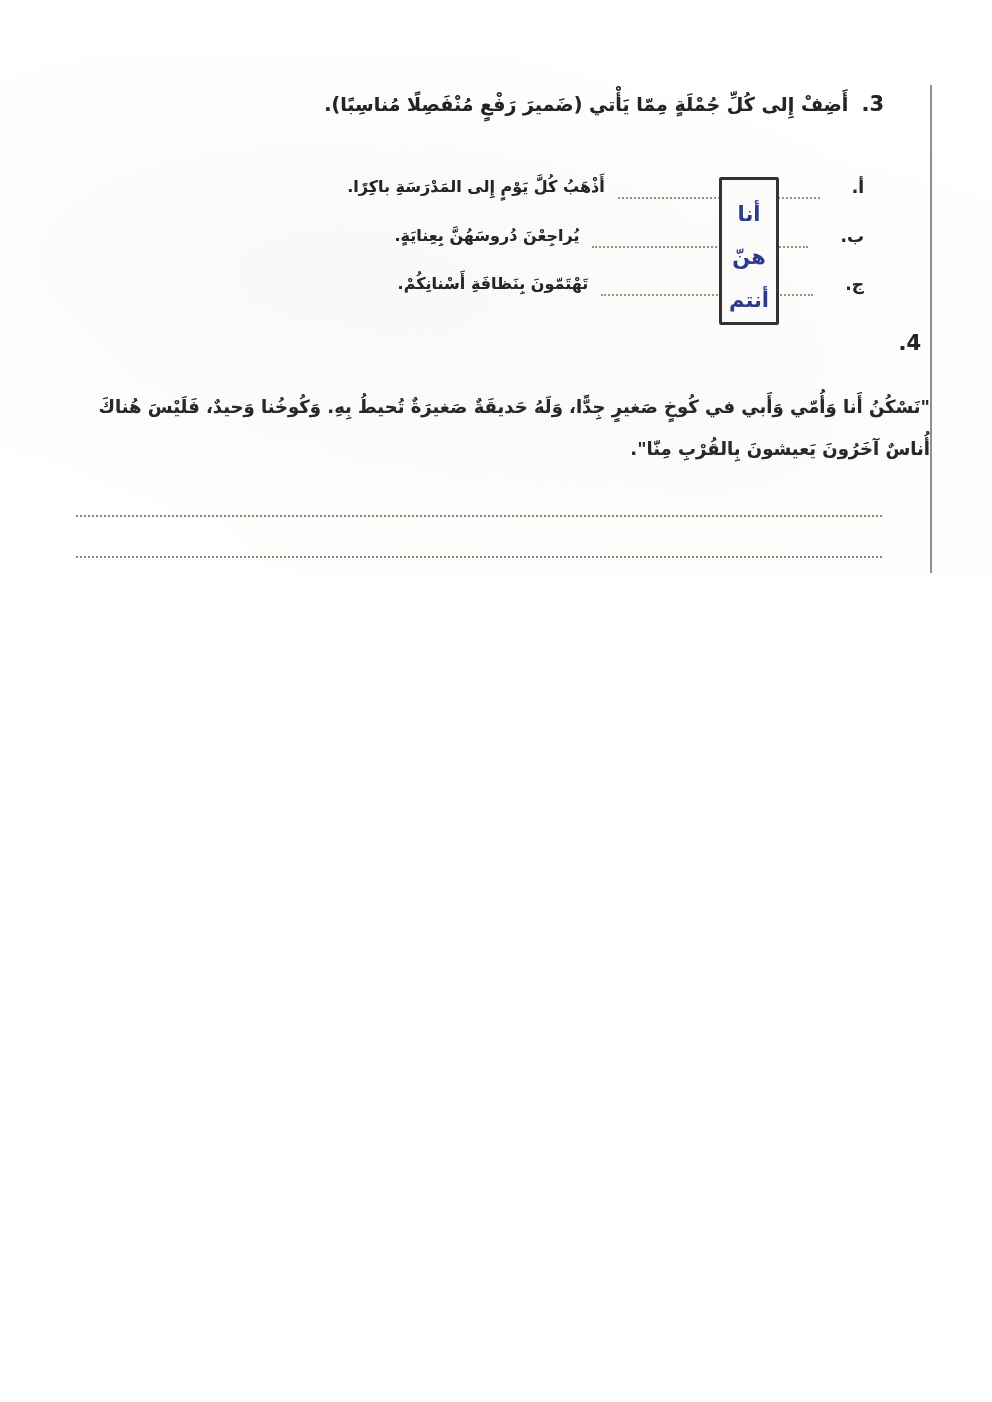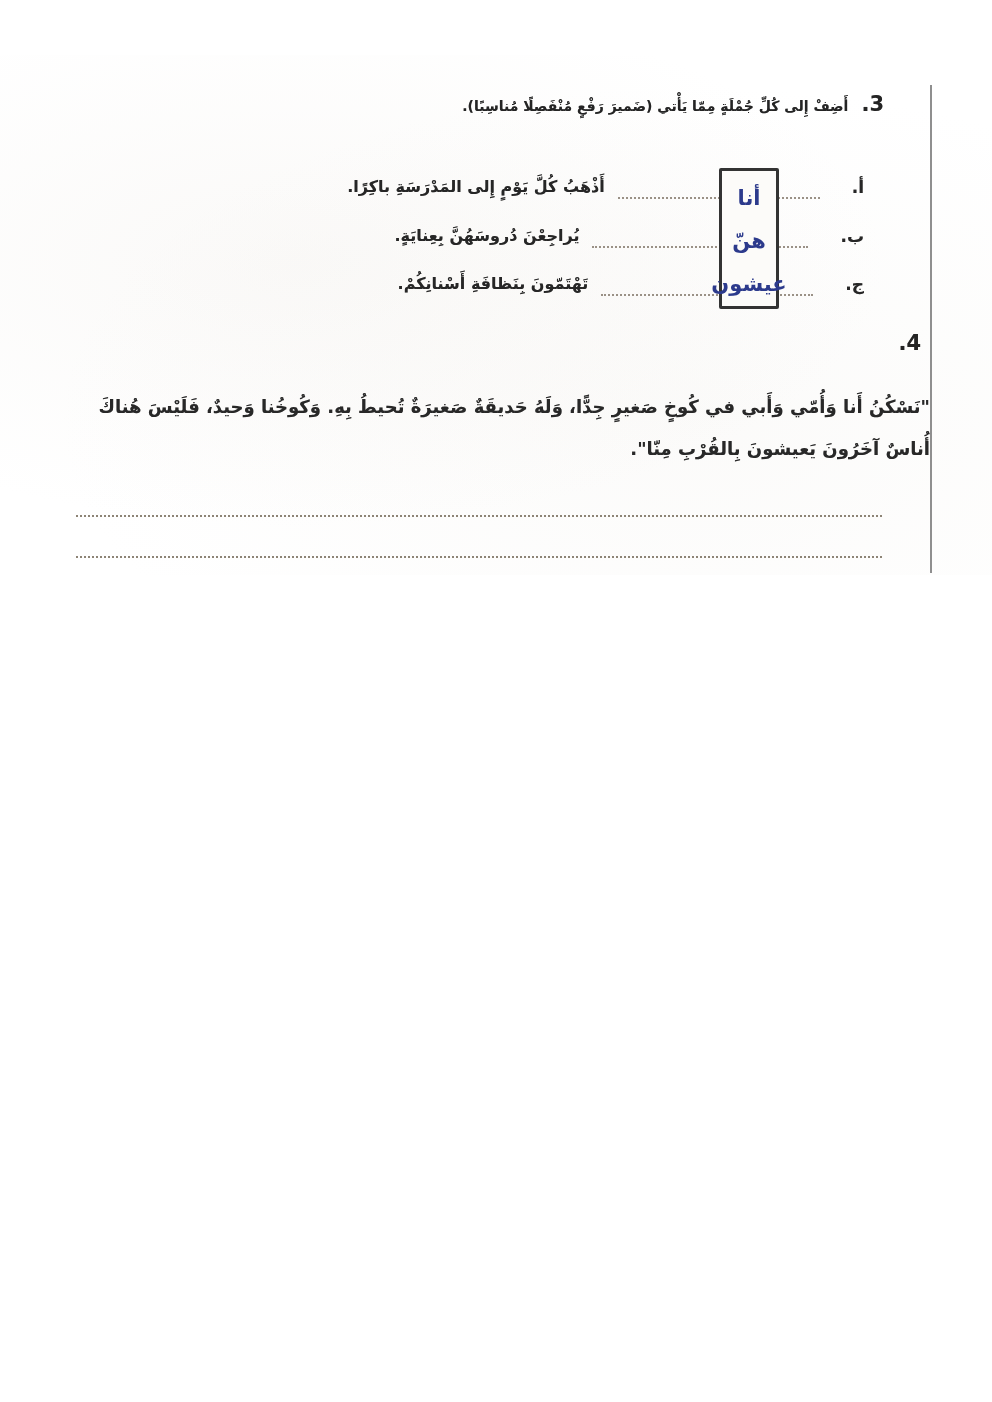--- a/index.html
+++ b/index.html
@@ -34,21 +34,21 @@
     flex-direction: row;
     direction: rtl;
     align-items: baseline;
     gap: 13px;
     font-weight: bold;
     color: #242424;
     text-shadow: 0 0 0.5px rgba(0,0,0,0.35);
     white-space: nowrap;
   }
   .q-num { font-size: 21px; }
-  .q-prompt { font-size: 14px; }
+  .q-prompt { font-size: 19px; }
   #q3-header { top: 92px; right: 108px; }
   #q4-header { top: 331px; right: 71px; }
 
   .item-row {
     position: absolute;
     right: 128px;
     display: flex;
     direction: rtl;
     align-items: flex-end;
     white-space: nowrap;
@@ -75,30 +75,30 @@
   #item-c .answer-blank { width: 212px; }
   .item-sentence {
     font-size: 16px;
     font-weight: bold;
     margin-right: 13px;
     line-height: 30px;
   }
 
   .pronoun-box {
     position: absolute;
-    left: 719px; top: 168px;
+    left: 719px; top: 177px;
     width: 52px; height: 119px;
     border: 3px solid #333333;
     border-radius: 2px;
     background: #fcfbf9;
     display: flex;
     flex-direction: column;
     justify-content: space-between;
     align-items: center;
-    padding: 11px 1px 5px 1px;
+    padding: 18px 1px 5px 1px;
     z-index: 2;
   }
   .pronoun-option {
     direction: rtl;
     font-size: 21px;
     font-weight: bold;
     color: #2c3a8c;
     line-height: 1.55;
   }
 
@@ -154,21 +154,21 @@
 
   <div class="item-row" id="item-c">
     <span class="item-letter">ج.</span>
     <span class="answer-blank"></span>
     <span class="item-sentence">تَهْتَمّونَ بِنَظافَةِ أَسْنانِكُمْ.</span>
   </div>
 
   <div class="pronoun-box">
     <span class="pronoun-option">أنا</span>
     <span class="pronoun-option">هنّ</span>
-    <span class="pronoun-option">عيشون</span>
+    <span class="pronoun-option">أنتم</span>
   </div>
 
   <div class="q-header" id="q4-header">
     <span class="q-num">4.</span>
   </div>
 
   <div class="copy-passage">"نَسْكُنُ أَنا وَأُمّي وَأَبي في كُوخٍ صَغيرٍ جِدًّا، وَلَهُ حَديقَةٌ صَغيرَةٌ تُحيطُ بِهِ. وَكُوخُنا وَحيدٌ، فَلَيْسَ هُناكَ أُناسٌ آخَرُونَ يَعيشونَ بِالقُرْبِ مِنّا".</div>
 
   <div class="writing-line" id="writing-line-1"></div>
   <div class="writing-line" id="writing-line-2"></div>

